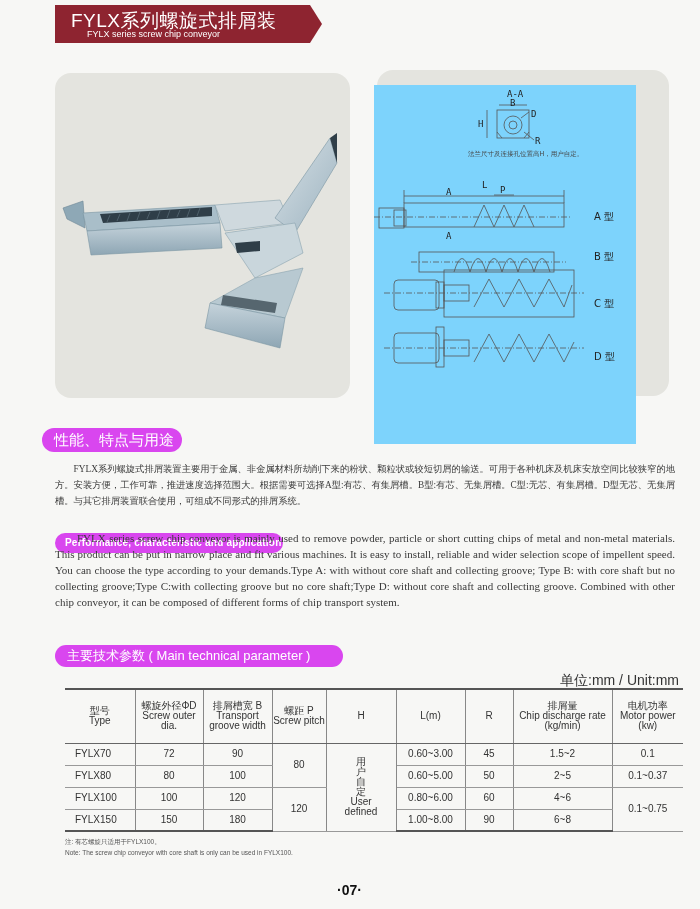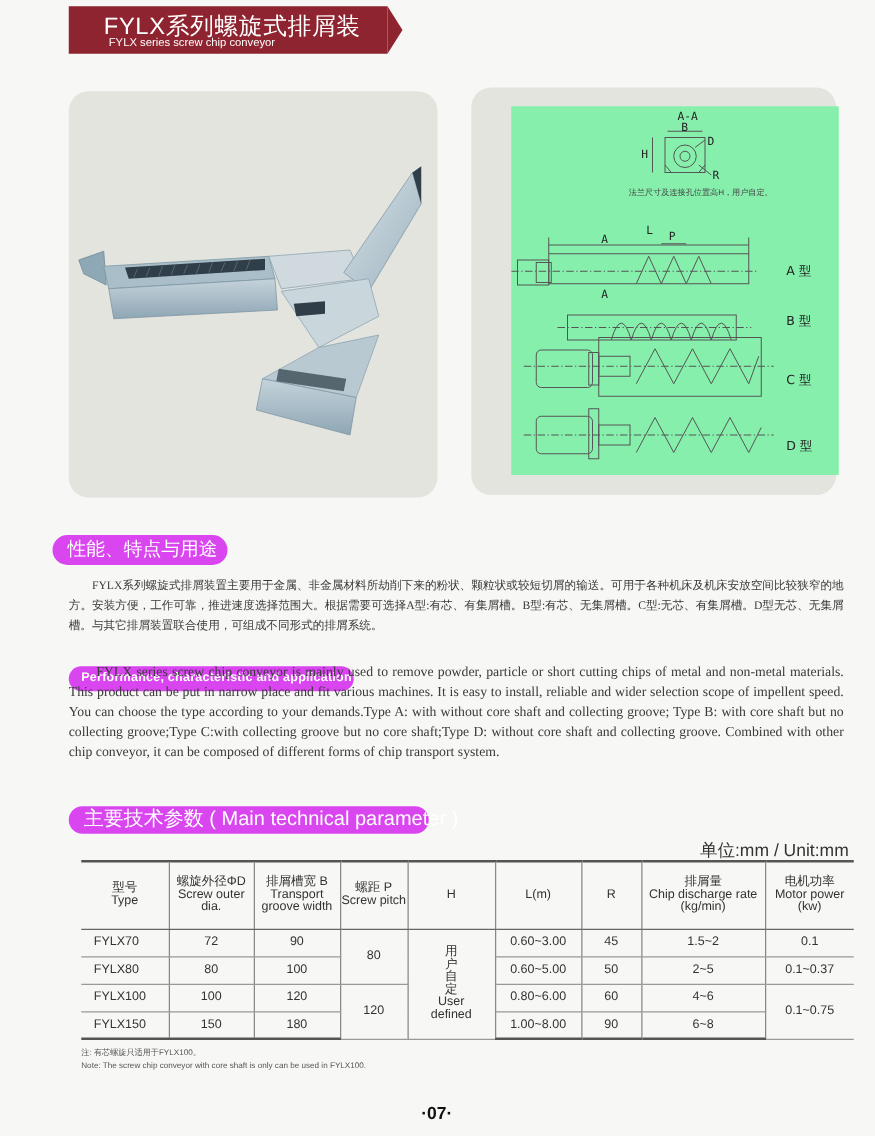--- a/index.html
+++ b/index.html
@@ -1,35 +1,35 @@
 <!DOCTYPE html>
 <html><head>
 <meta charset="utf-8">
 <style>
   html,body{margin:0;padding:0;}
   body{width:700px;height:909px;background:#f7f7f5;position:relative;overflow:hidden;font-family:"Liberation Sans","DejaVu Sans",sans-serif;color:#3a3a3a;}
   .abs{position:absolute;}
   
   .banner{left:55px;top:5px;width:255px;height:38px;background:#8e2430;}
   .banner-tip{left:310px;top:5px;width:0;height:0;border-top:19px solid transparent;border-bottom:19px solid transparent;border-left:12px solid #8e2430;}
-  .banner-title{left:83px;top:8px;font-size:19px;color:#fff;letter-spacing:0.5px;white-space:nowrap;}
+  .banner-title{left:71px;top:8px;font-size:19px;color:#fff;letter-spacing:0.5px;white-space:nowrap;}
   .banner-sub{left:87px;top:29px;font-size:9px;color:#fff;white-space:nowrap;}
   
   .panel{background:#e4e4df;border-radius:16px;}
   .photo-panel{left:55px;top:73px;width:295px;height:325px;}
   .draw-panel{left:377px;top:70px;width:292px;height:326px;}
-  .draw-inner{left:409px;top:85px;width:262px;height:295px;background:#86efac;}
+  .draw-inner{left:374px;top:85px;width:262px;height:359px;background:#7dd3fc;}
   .draw-label{font-size:9px;color:#222;font-family:"DejaVu Sans Mono",monospace;white-space:nowrap;}
   .draw-note{font-size:6.5px;color:#444;white-space:nowrap;}
   .type-label{font-size:10px;color:#222;white-space:nowrap;font-family:"DejaVu Sans",sans-serif;}
   
   .pill{background:#d946ef;color:#fff;border-radius:14px;white-space:nowrap;}
   .pill-cn{left:42px;top:428px;width:140px;height:24px;font-size:15px;line-height:24px;padding-left:12px;box-sizing:border-box;}
   .pill-en{left:55px;top:533px;width:228px;height:20px;font-size:10px;font-weight:bold;line-height:20px;padding-left:10px;box-sizing:border-box;letter-spacing:0.2px;}
-  .pill-param{left:55px;top:645px;width:288px;height:22px;font-size:16px;line-height:22px;padding-left:12px;box-sizing:border-box;}
+  .pill-param{left:55px;top:645px;width:288px;height:22px;font-size:13px;line-height:22px;padding-left:12px;box-sizing:border-box;}
   .para{font-size:9.3px;line-height:16px;color:#3a3a3a;text-align:justify;}
   .para-cn{left:55px;top:461px;width:620px;}
   .para-en{left:55px;top:530px;width:620px;font-size:11px;line-height:16px;}
   .indent{text-indent:2em;font-family:Liberation Serif, serif;}
   .unit{left:560px;top:672px;font-size:14px;color:#333;white-space:nowrap;}
   
   table.spec{position:absolute;left:65px;top:688px;width:618px;border-collapse:collapse;font-size:10px;color:#333;text-align:center;}
   table.spec th,table.spec td{border-left:1px solid #888;border-right:1px solid #888;border-bottom:1px solid #999;padding:0;line-height:10px;font-weight:normal;}
   table.spec th:first-child,table.spec td:first-child{border-left:none;text-align:left;padding-left:10px;}
   table.spec th:last-child,table.spec td:last-child{border-right:none;}

